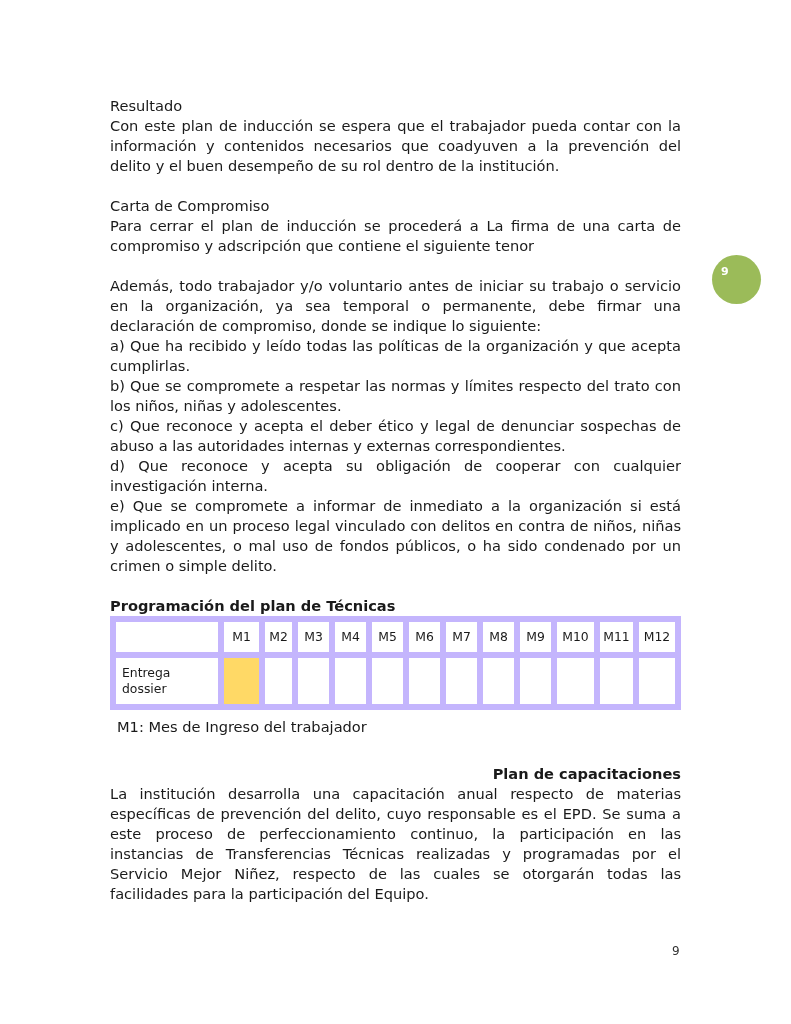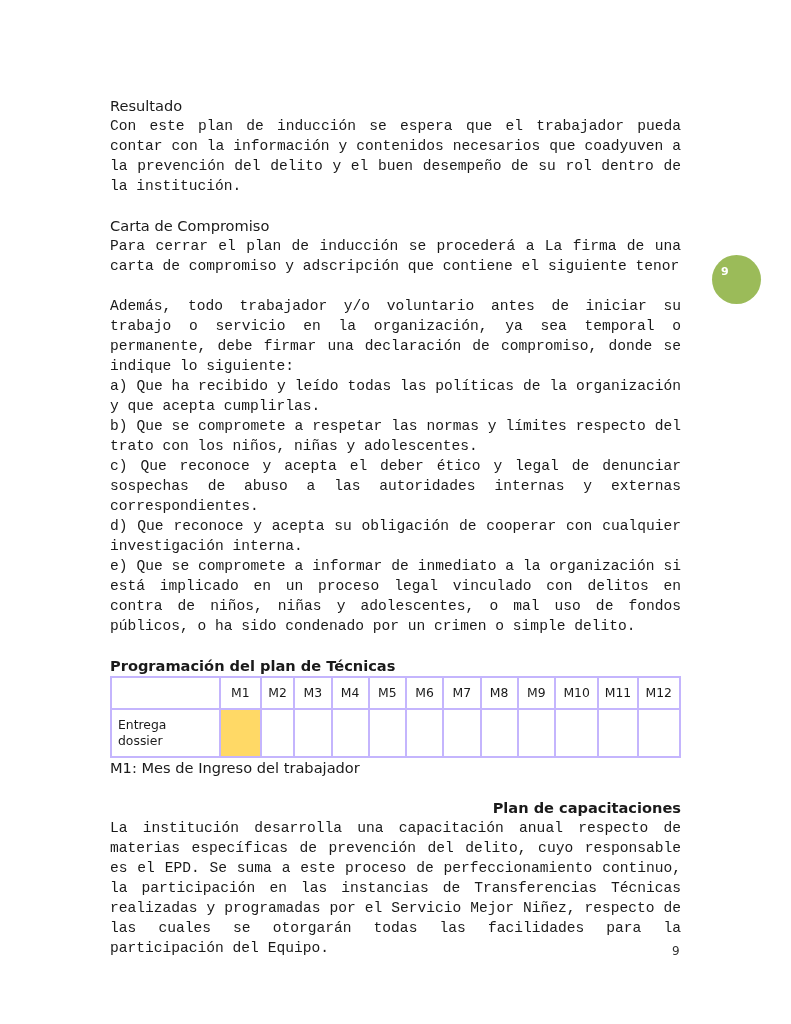--- a/index.html
+++ b/index.html
@@ -1,30 +1,30 @@
 <!DOCTYPE html>
 <html><head>
 <meta charset="utf-8">
 <style>
   html, body { margin: 0; padding: 0; background: #ffffff; }
   body { width: 791px; height: 1024px; position: relative; overflow: hidden;
          font-family: "DejaVu Sans", sans-serif; color: #1a1a1a; }
   .page { position: absolute; left: 110px; top: 96px; width: 571px; }
   .p { font-size: 14.6px; line-height: 20px; margin: 0; }
-  .j { text-align: justify; text-align-last: left; font-family: Liberation Mono, monospace; }
+  .j { text-align: justify; text-align-last: left; }
   .gap { height: 20px; }
   .bold { font-weight: bold; text-align: right; }
   .h-table { font-weight: bold; font-size: 14.6px; line-height: 20px; margin: 0; }
   table.sched { border-collapse: collapse; width: 571px; table-layout: fixed; font-size: 12.4px; }
-  table.sched td, table.sched th { border: 2px solid #c4b5fd; padding: 7px 2px; font-weight: normal;
+  table.sched td, table.sched th { border: 6px solid #c4b5fd; padding: 7px 2px; font-weight: normal;
         line-height: 16px; vertical-align: top; text-align: left; }
   table.sched th { text-align: center; height: 16px; }
   table.sched td.label { padding-left: 6px; height: 32px; }
   table.sched td.on { background: #ffd966; }
-  .note { font-size: 14.6px; line-height: 20px; margin: 0; }
+  .note { font-size: 14.6px; line-height: 20px; margin: 7px; }
   .badge { position: absolute; left: 712px; top: 255px; width: 49px; height: 49px; border-radius: 50%;
            background: #9bbb59; color: #ffffff; font-size: 11px; font-weight: bold; }
   .badge span { position: absolute; left: 9px; top: 10px; }
   .pagenum { position: absolute; left: 672px; top: 944px; font-size: 12px; color: #333; }
 </style>
 </head>
 <body>
 
 <div class="badge" style="background: rgb(155, 187, 89);">
   <span>9</span>

